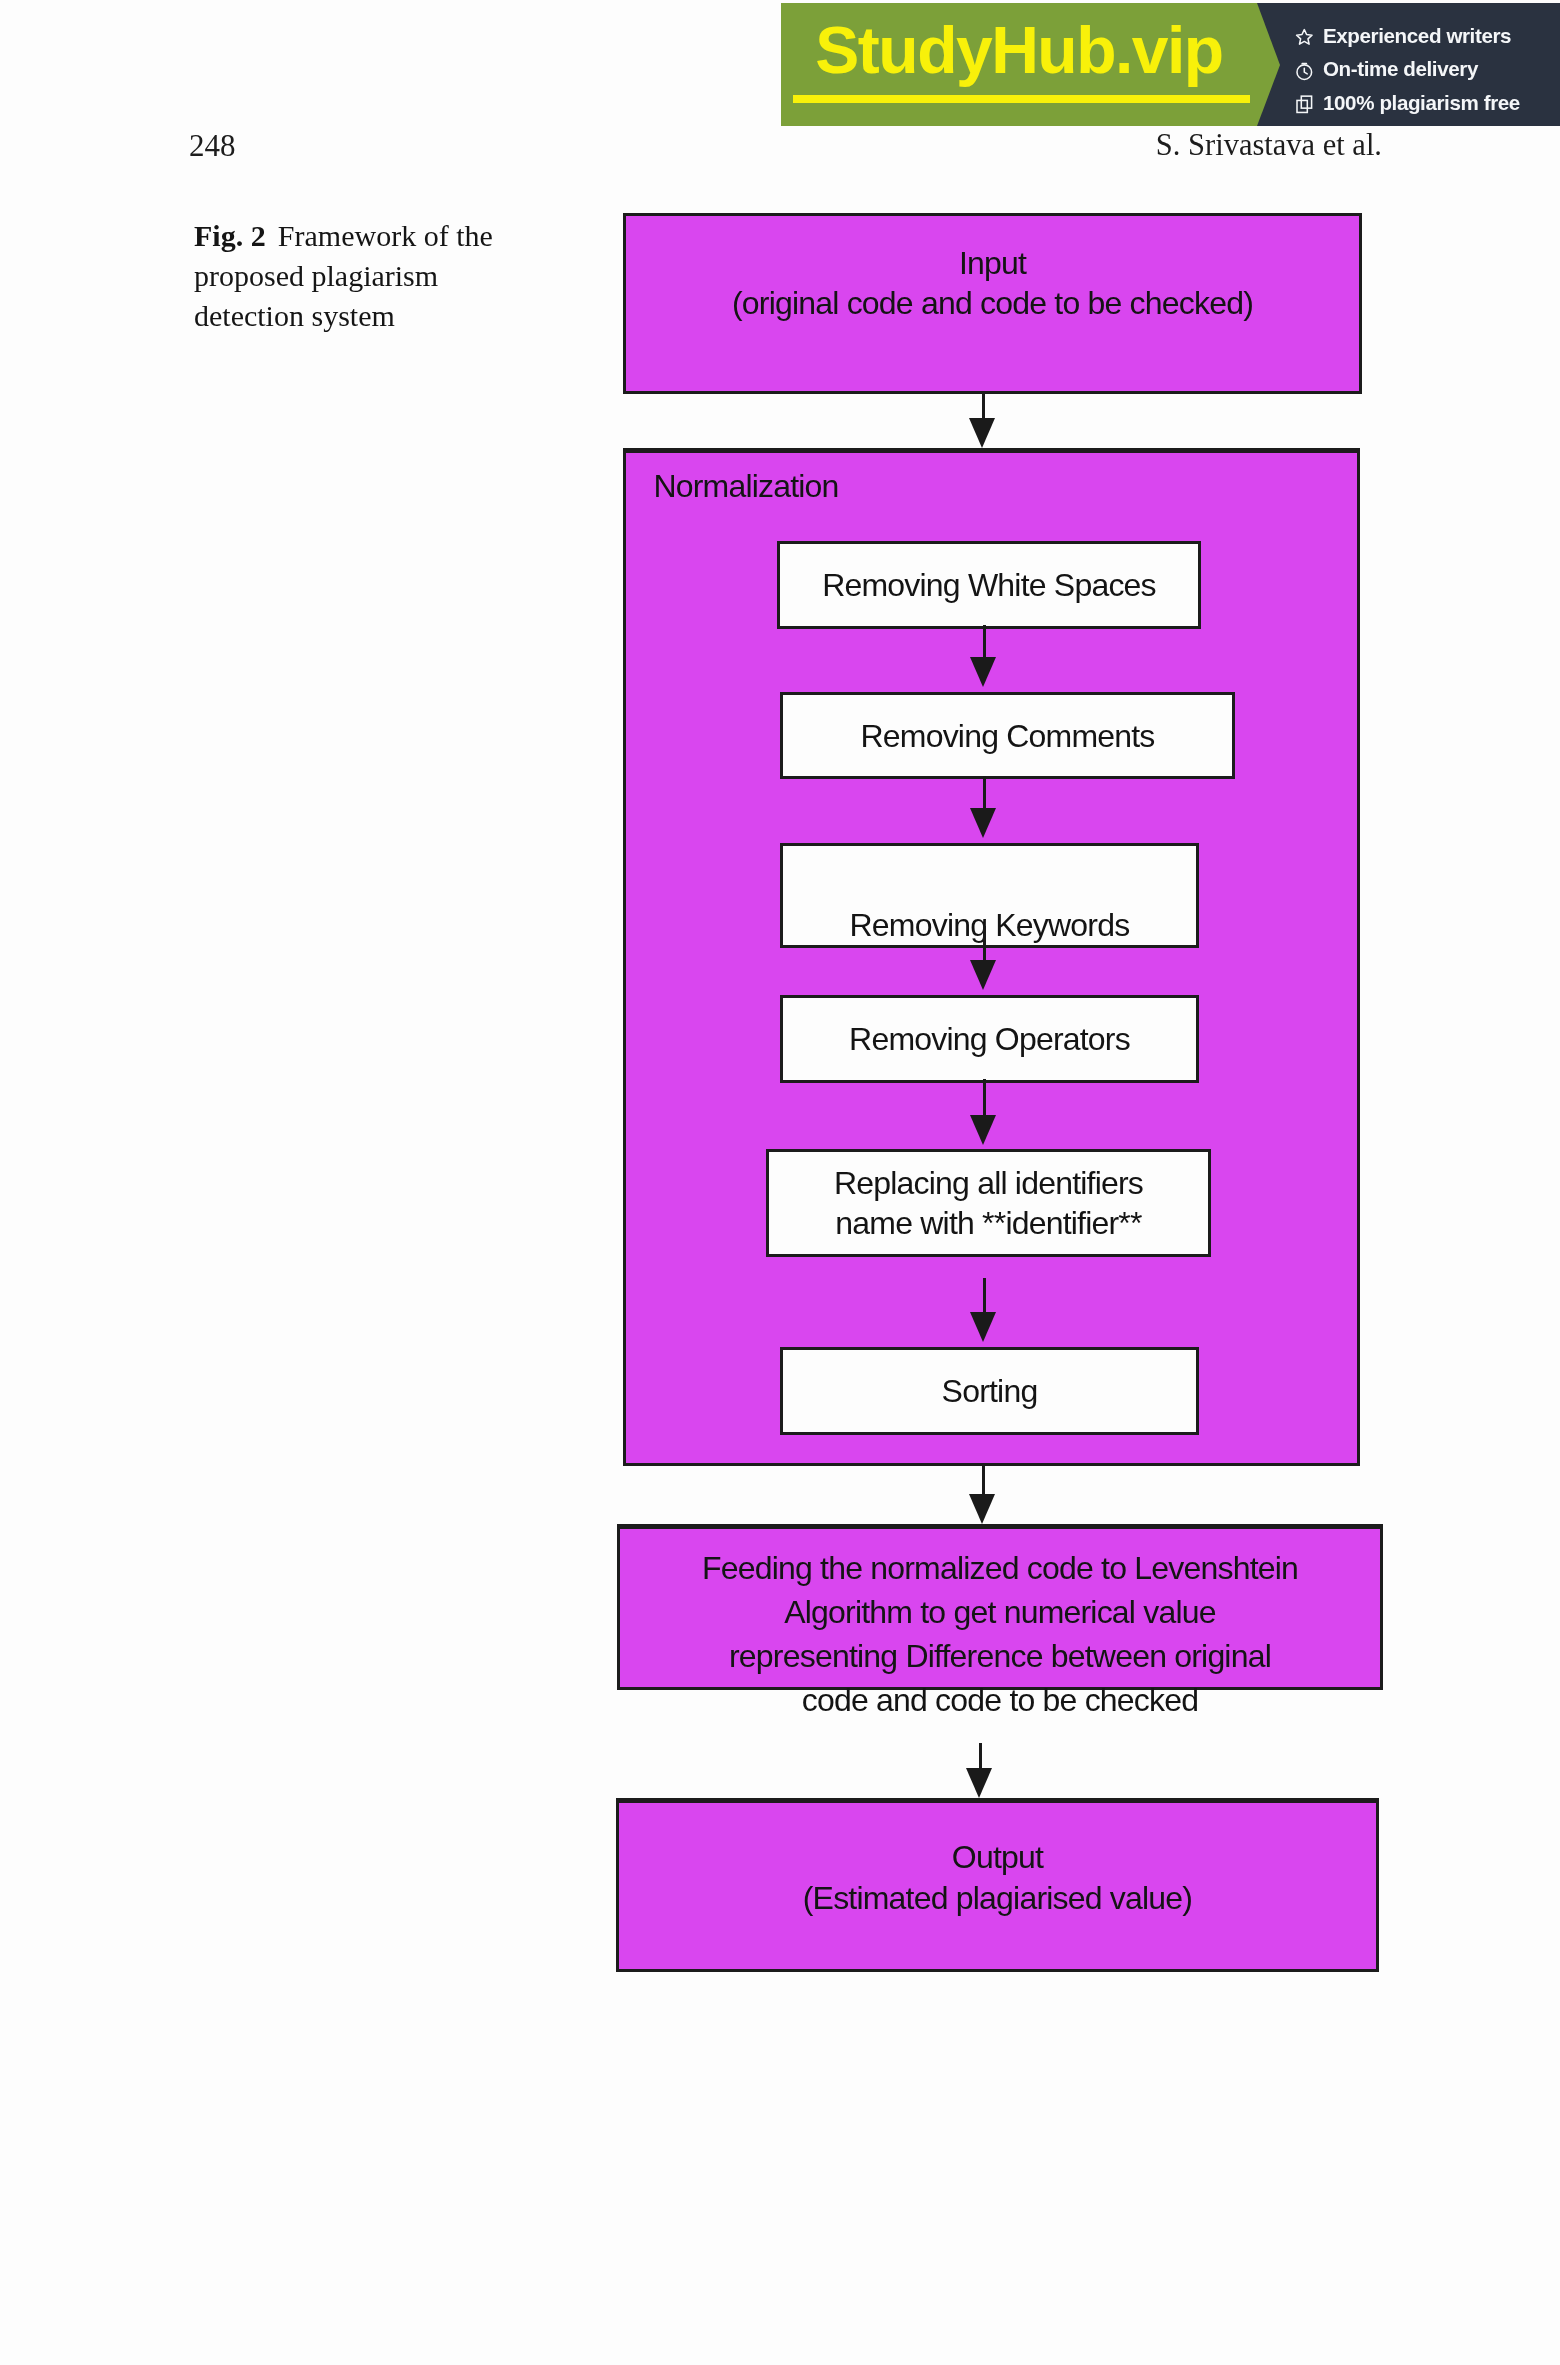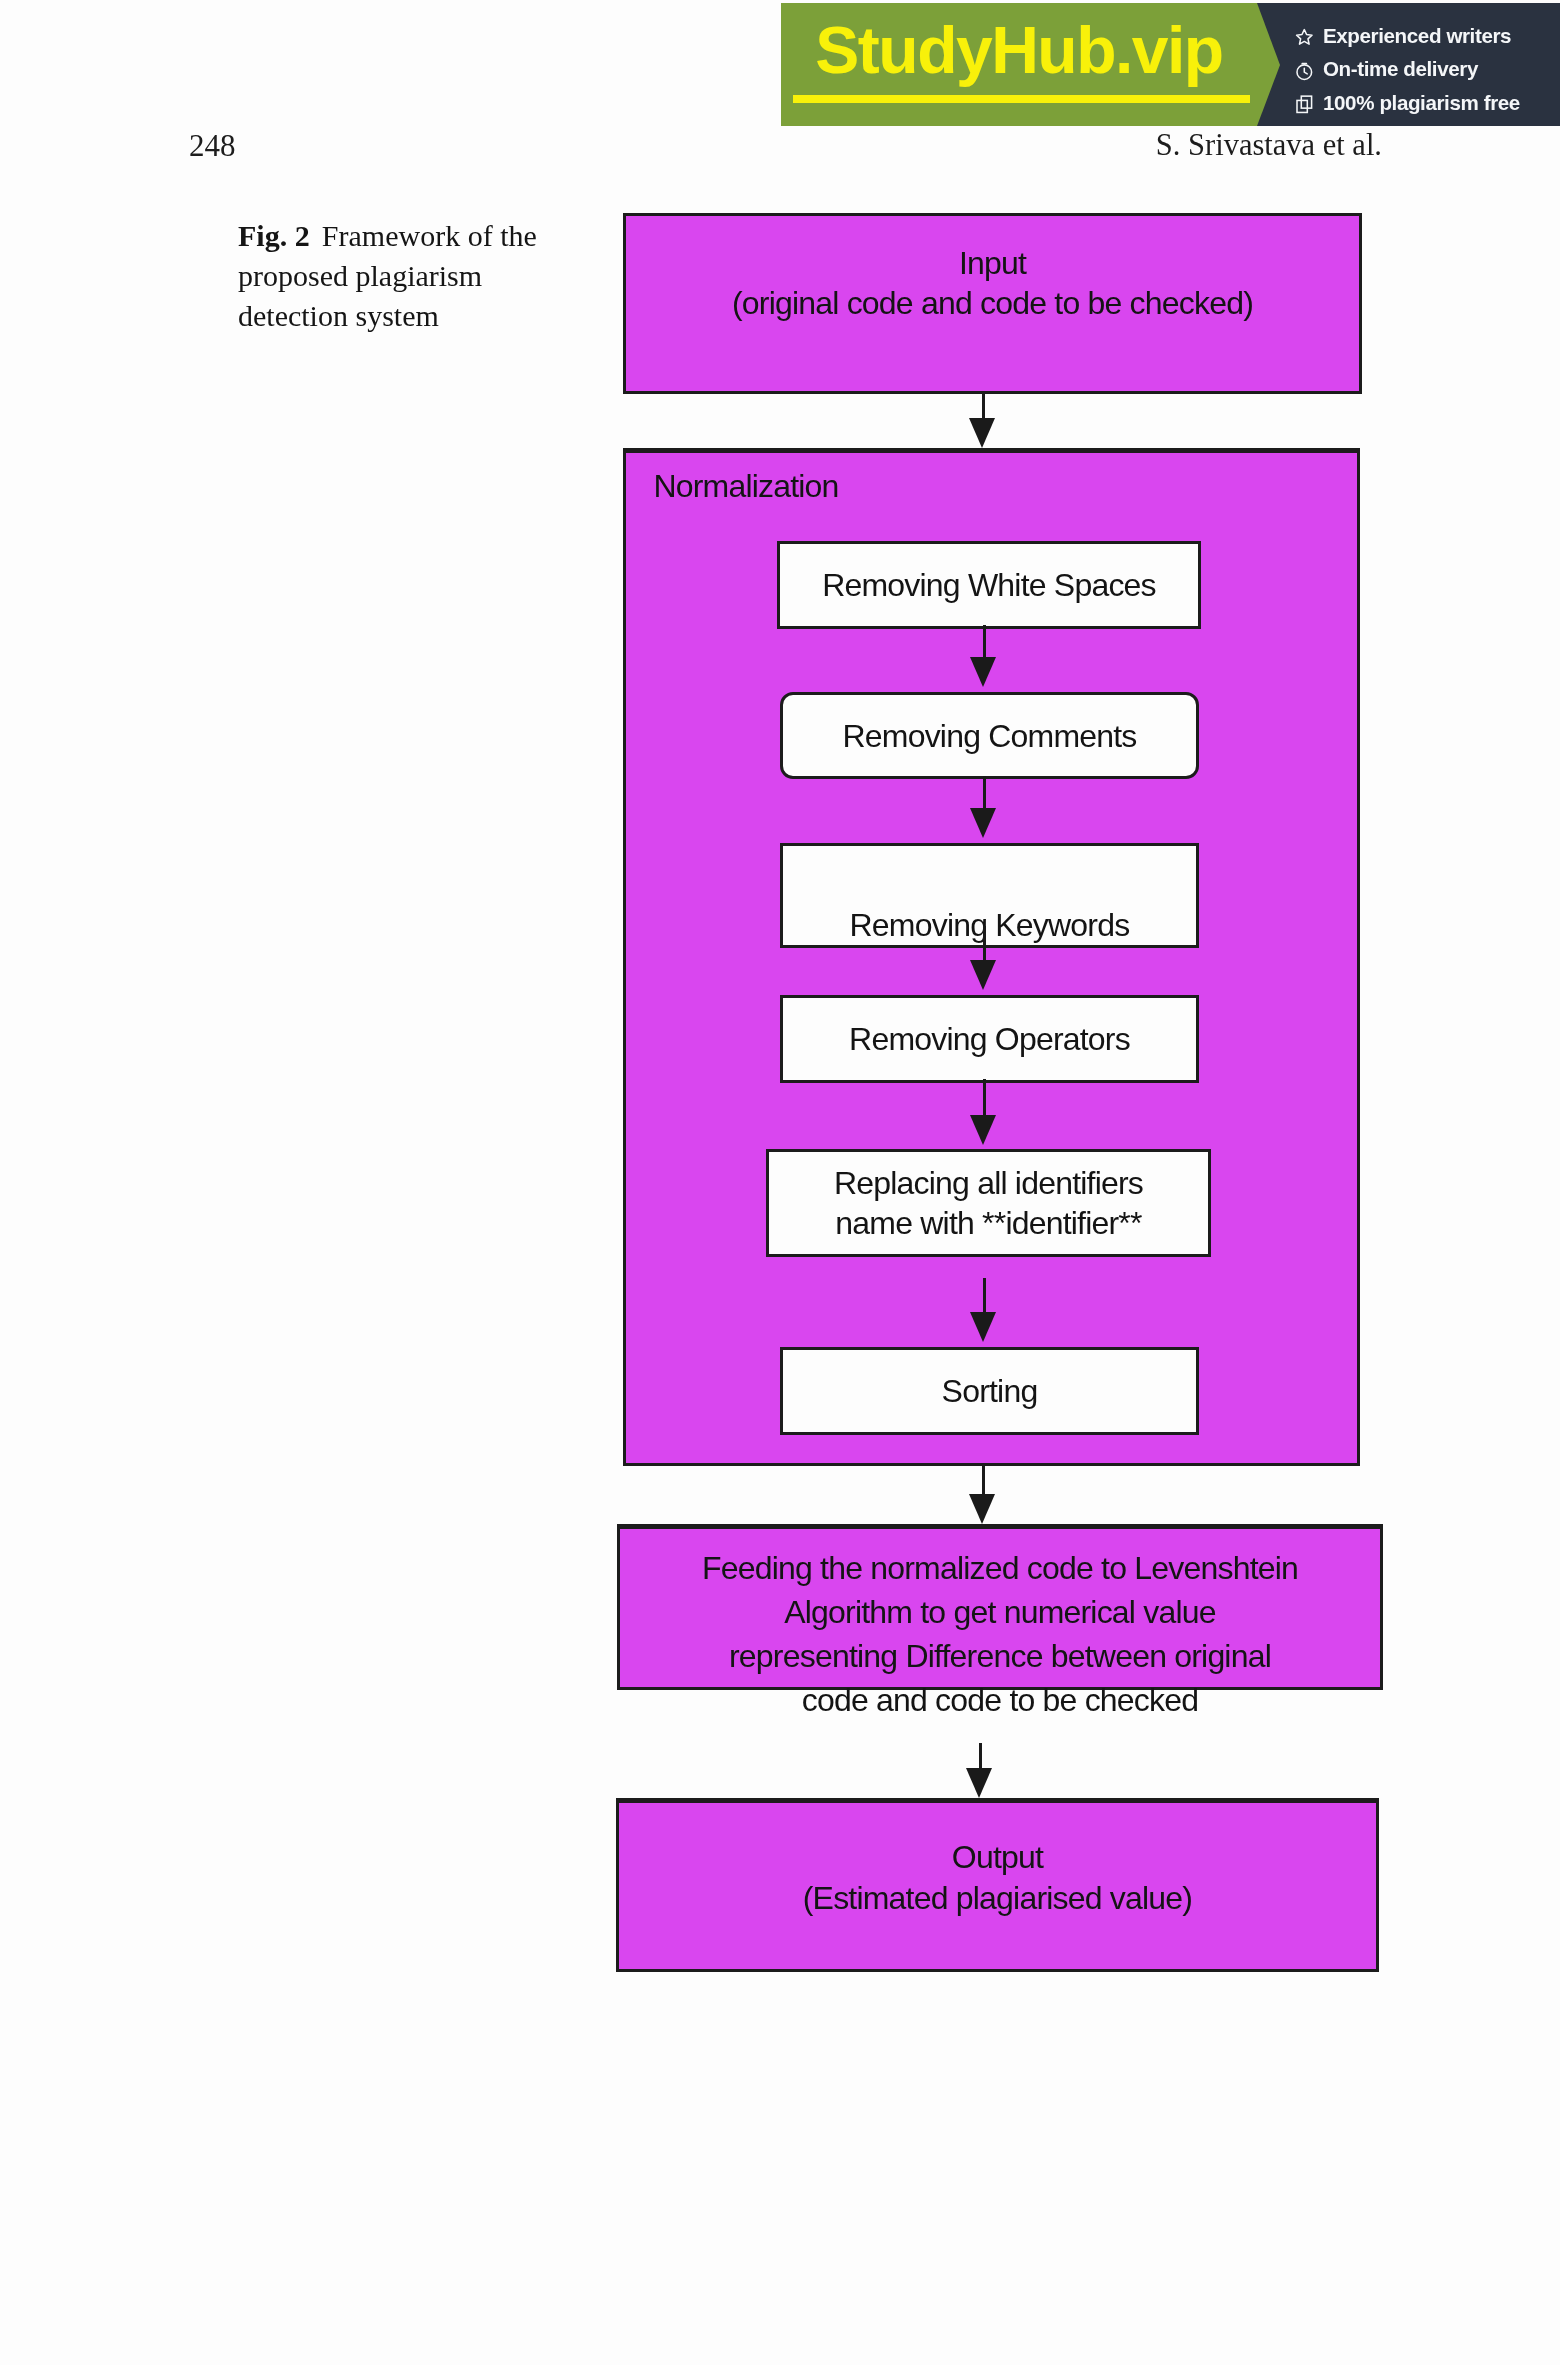--- a/index.html
+++ b/index.html
@@ -49,42 +49,42 @@
     position:absolute; left:189px; top:128px;
     font-size:31px; color:#1d1d1d;
   }
   .running-head {
     position:absolute; right:178px; top:128px;
     font-size:30.5px; color:#1d1d1d;
   }
   
   .caption {
     position:absolute; left:194px; top:216px; width:338px;
-    font-size:30px; line-height:40px; color:#151515;margin-left:44px;
+    font-size:30px; line-height:40px; color:#151515;
   }
   .caption b { margin-right:12.2px; }
   
   .fc-text { letter-spacing:-0.8px; color:#141414; }
   .box {
     position:absolute; background:#d946ef;
     border:3px solid #1c1c1c;
     text-align:center;
   }
   .box.thick-top { border-top-width:5.3px; }
   .input-box   { left:623px; top:213px;  width:739px;  height:181px; padding-top:27.4px;
                  font-size:32px; line-height:40px; }
   .norm-box    { left:623px; top:448px;  width:737px;  height:1018px; text-align:left; }
   .norm-label  { position:absolute; left:27.4px; top:13.7px; font-size:32px; line-height:38px; }
   .step {
     position:absolute; background:#fdfdfd; border:3px solid #1c1c1c;
     display:flex; flex-direction:column; justify-content:center; align-items:center;
     text-align:center; font-size:32px; line-height:40px;
   }
   .step-1 { left:151px;  top:88px;  width:424px; height:88px; }
-  .step-2 { left:154px;  top:239px;  width:419px; height:87px;border-radius:13px; }
+  .step-2 { left:154px;  top:239px;  width:455px; height:87px; }
   .step-3 { left:154px;  top:390px;  width:419px; height:105px;justify-content:flex-end; }
   .step-4 { left:154px;  top:542px;  width:419px; height:88px; }
   .step-5 { left:140px;  top:696px;  width:445px; height:108px; }
   .step-6 { left:154px;  top:894px; width:419px; height:88px; }
   .feed-box   { left:617px; top:1524px; width:766px; height:166px; padding-top:17px;
                 font-size:32px; line-height:44px; }
   .output-box { left:616px; top:1798px; width:763px; height:174px; padding-top:34px;
                 font-size:32px; line-height:41px; }
   
   .arrow { position:absolute; width:0; }

